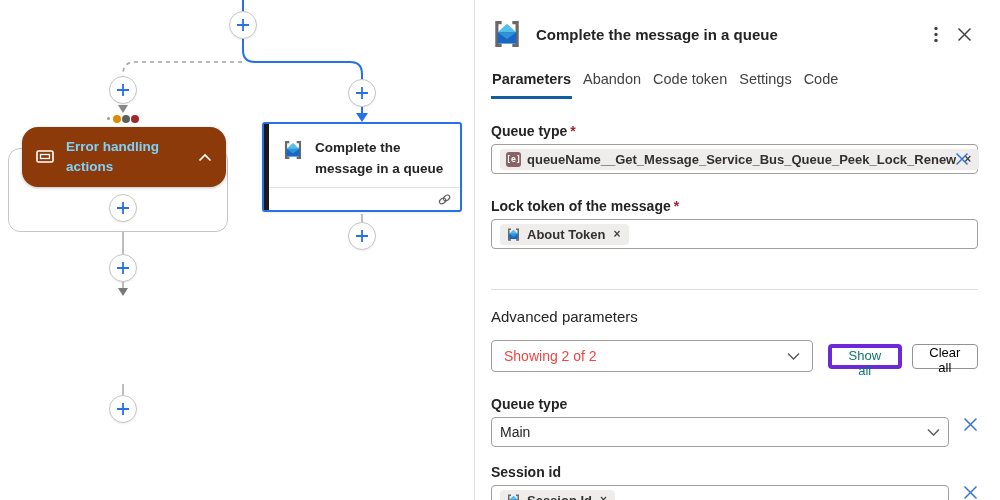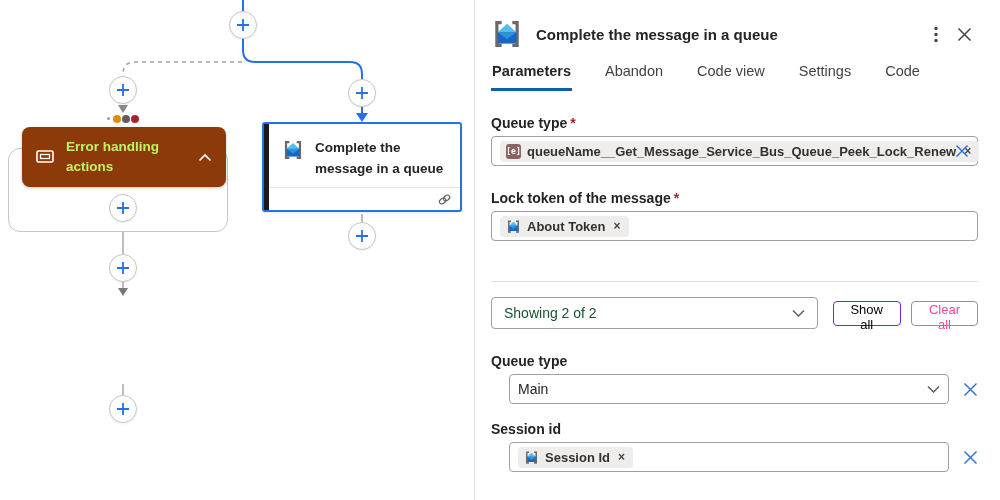--- a/index.html
+++ b/index.html
@@ -17,22 +17,22 @@
   .dots { position:absolute; left:107px; top:114px; height:9px; display:flex; align-items:center; gap:1px; z-index:2; }
   .dots .tiny { width:3px; height:3px; border-radius:50%; background:#9c9a98; margin-right:2px; }
   .dots .d { width:8px; height:8px; border-radius:50%; }
   .dots .d1 { background:var(--dot-orange); }
   .dots .d2 { background:var(--dot-gray); }
   .dots .d3 { background:var(--dot-red); }
 
   .scope-body { position:absolute; left:8px; top:148px; width:220px; height:84px; background:#fff;
                 border:1px solid #c8c6c4; border-radius:12px; z-index:1; }
   .scope-head { position:absolute; left:22px; top:127px; width:204px; height:60px; background:var(--scope);
-                border-radius:8px; z-index:2; display:flex; align-items:center; padding:0 12px 0 14px;
-                color:#bef264; cursor:pointer; box-shadow:0 1px 3px rgba(0,0,0,.25); }
+                border-radius:16px; z-index:2; display:flex; align-items:center; padding:0 12px 0 14px;
+                color:#7dd3fc; cursor:pointer; box-shadow:0 1px 3px rgba(0,0,0,.25); }
   .scope-title { flex:1; margin-left:12px; font-size:13.5px; font-weight:700; line-height:20px; width:110px; }
   .chev-btn { background:none; border:none; cursor:pointer; display:flex; padding:2px; }
 
   .node { position:absolute; width:200px; background:#fff; border:1px solid #b3b0ad; border-radius:3px;
           z-index:2; cursor:pointer; box-shadow:0 1px 2px rgba(0,0,0,.08); }
   .node.selected { border:2px solid var(--accent); }
   .node .bar { position:absolute; left:0; top:0; bottom:0; width:5px; background:#1b1a19; }
   .node .body { display:flex; padding:13px 8px 0 18px; }
   .node .ntitle { margin-left:11px; width:140px; font-size:13.5px; font-weight:700; line-height:21px; color:#242424; }
   .node .foot { position:absolute; left:5px; right:0; bottom:0; height:23px; border-top:1px solid #e6e4e2;
@@ -41,21 +41,21 @@
   #node-abandon  { left:25px;  top:298px; height:86px; }
 
   
   .panel { position:absolute; left:474px; top:0; width:526px; height:500px; background:#fff;
            border-left:1px solid #e4e2e0; padding:0 22px 0 16px; }
   .p-head { margin-top:18px; display:flex; align-items:center; }
   .p-title { flex:1; margin-left:13px; font-size:15px; font-weight:700; }
   .icon-btn { background:none; border:none; cursor:pointer; display:flex; align-items:center;
               justify-content:center; width:28px; height:28px; }
 
-  .tabs { margin-top:13px; display:flex; gap:32px; }
+  .tabs { margin-top:21px; display:flex; gap:10px; }
   .tab { background:none; border:none; cursor:pointer; font-family:inherit; font-size:14.5px;
          color:#424242; padding:0 1px 9px; border-bottom:3px solid transparent; }
   .tab.active { font-weight:700; color:#242424; border-bottom-color:var(--tab-underline); }
 
   .flabel { display:block; margin-top:24px; margin-bottom:5px; font-size:14px; font-weight:700; line-height:16px; }
   .req { color:var(--dot-red); margin-left:3px; font-weight:700; }
 
   .input-box { height:30px; border:1px solid #a19f9d; border-radius:4px; background:#fff;
                display:flex; align-items:center; padding:0 8px; position:relative; }
   .pill { display:inline-flex; align-items:center; gap:6px; background:#efedec; border-radius:4px;
@@ -65,27 +65,27 @@
             font-family:"DejaVu Sans Mono", monospace; font-size:8px; font-weight:700;
             display:flex; align-items:center; justify-content:center; }
   .clear-x { position:absolute; right:8px; top:7px; background:none; border:none; cursor:pointer; display:flex; }
 
   .divider { border:none; border-top:1px solid #e1dfdd; margin-top:40px; }
   .adv-head { margin-top:18px; font-size:15px; font-weight:400; }
   .adv-row { margin-top:15px; display:flex; align-items:center; }
   .dropdown { height:32px; width:344px; border:1px solid #a19f9d; border-radius:4px; background:#fff;
               display:flex; align-items:center; justify-content:space-between; padding:0 12px; cursor:pointer;
               font-family:inherit; font-size:14px; }
-  .dropdown .val-muted { color:#14532d; }
+  .dropdown .val-muted { color:#ef4444; }
   .btn { height:25px; padding:0 10px; border-radius:4px; background:#fff; font-family:inherit;
          font-size:13px; cursor:pointer; }
-  .btn.disabled { color:#000000; border:1px solid #6d28d9; margin-left:15px; }
-  .btn.normal { color:#ec4899; border:1px solid #949391; margin-left:10px; }
-
-  .field-row { display:flex; align-items:center;margin-left:18px; }
+  .btn.disabled { color:#0f766e; border:4px solid #6d28d9; margin-left:15px; }
+  .btn.normal { color:#000000; border:1px solid #949391; margin-left:10px; }
+
+  .field-row { display:flex; align-items:flex-start; }
   .field-row .grow { flex:1; height:30px; }
   .row-x { background:none; border:none; cursor:pointer; display:flex; margin-left:14px; }
   .dd-flex { justify-content:space-between; cursor:pointer; }
   .dd-val { font-size:14px; color:#242424; }
 </style>
 </head>
 <body>
 
 <svg width="0" height="0" style="position:absolute">
   <defs>
@@ -212,21 +212,21 @@
     <button class="icon-btn">
       <svg width="15" height="15">
         <path d="M1.5,1.5 L13.5,13.5 M13.5,1.5 L1.5,13.5" stroke="#424242" stroke-width="1.5"></path>
       </svg>
     </button>
   </div>
 
   <div class="tabs">
     <button class="tab active">Parameters</button>
     <button class="tab">Abandon</button>
-    <button class="tab">Code view</button>
+    <button class="tab">Code token</button>
     <button class="tab">Settings</button>
     <button class="tab">Code</button>
   </div>
 
   <label class="flabel"><span>Queue type</span><span class="req">*</span></label>
   <div class="input-box">
     <span class="pill">
       <span class="tok-ic">[e]</span>
       <span>queueName__Get_Message_Service_Bus_Queue_Peek_Lock_Renew</span>
       <span class="pill-x">×</span>
@@ -244,20 +244,21 @@
       <svg width="15" height="15">
           <use href="#sb-icon" width="15" height="15"></use>
         </svg>
       <span>About Token</span>
       <span class="pill-x">×</span>
     </span>
   </div>
 
   <hr class="divider">
 
+  <div class="adv-head">Advanced parameters</div>
 
   <div class="adv-row">
     <button class="dropdown">
       <span class="val-muted">Showing 2 of 2</span>
       <svg width="13" height="8">
         <polyline points="1,1.5 6.5,7 12,1.5" fill="none" stroke="#605e5c" stroke-width="1.5"></polyline>
       </svg>
     </button>
     <button class="btn disabled">Show all</button>
     <button class="btn normal">Clear all</button>

